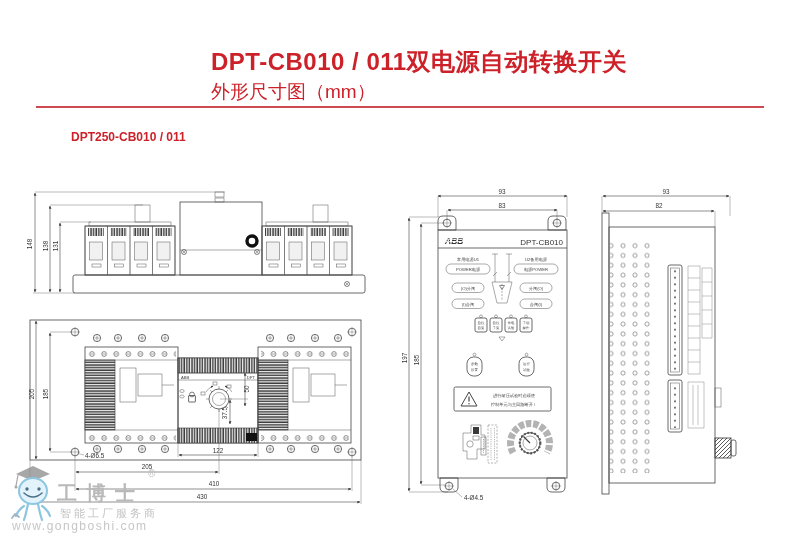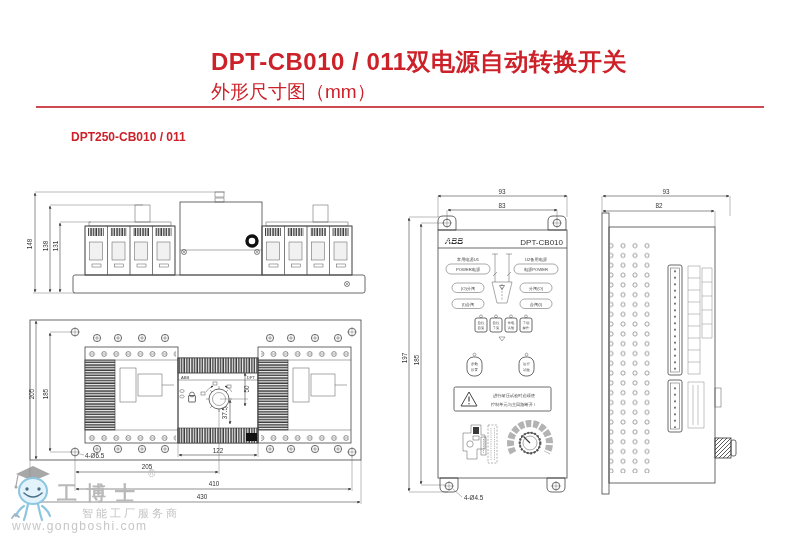--- a/index.html
+++ b/index.html
@@ -16,21 +16,21 @@
   .tiny{font-size:4.2px;fill:#444;}
   .micro{font-size:3.4px;fill:#444;}
   .oln{fill:none;stroke:#444;stroke-width:0.8;}
   .thin{fill:none;stroke:#555;stroke-width:0.5;}
   .dimln{fill:none;stroke:#444;stroke-width:0.6;}
   .ext{fill:none;stroke:#666;stroke-width:0.45;}
   
   #wm-name{position:absolute;left:57px;top:480px;font-size:20px;font-weight:bold;color:#b9b9b9;
            letter-spacing:9px;font-family:"Liberation Serif",serif;}
   #wm-reg{position:absolute;left:148px;top:468px;font-size:10px;color:#c0c0c0;}
-  #wm-tagline{position:absolute;left:60px;top:506px;font-size:11px;color:#c3c3c3;letter-spacing:3px;margin-left:22px;}
+  #wm-tagline{position:absolute;left:60px;top:506px;font-size:11px;color:#c3c3c3;letter-spacing:3px;}
   #wm-url{position:absolute;left:12px;top:519px;font-size:12px;color:#c6c6c6;letter-spacing:1.5px;}
 </style>
 </head>
 <body>
 
 <div id="page">
 
   <svg width="0" height="0" aria-hidden="true">
     <defs>
       <marker id="arr" viewBox="0 0 10 10" refX="9" refY="5" markerWidth="5" markerHeight="5" orient="auto-start-reverse">

